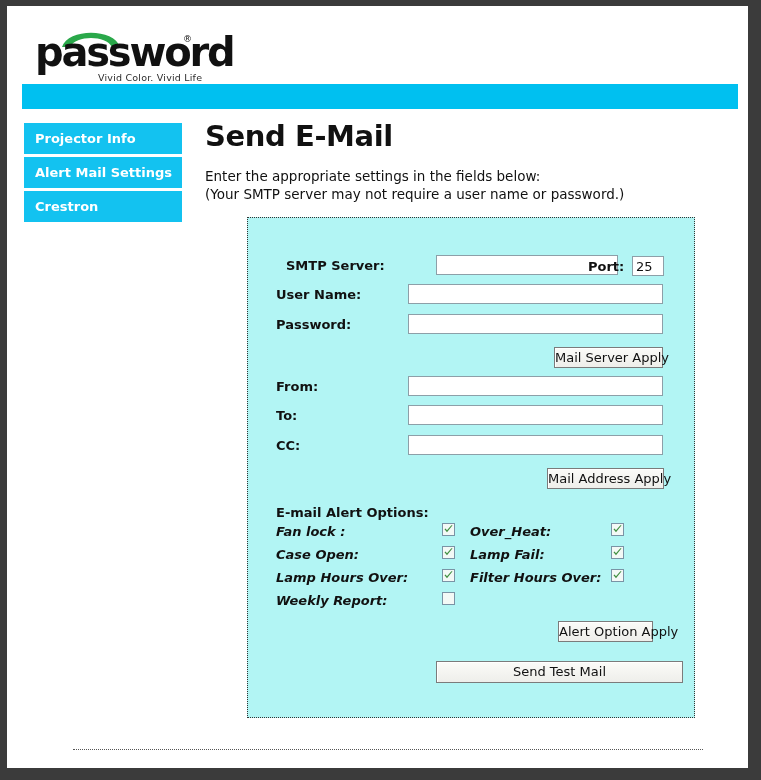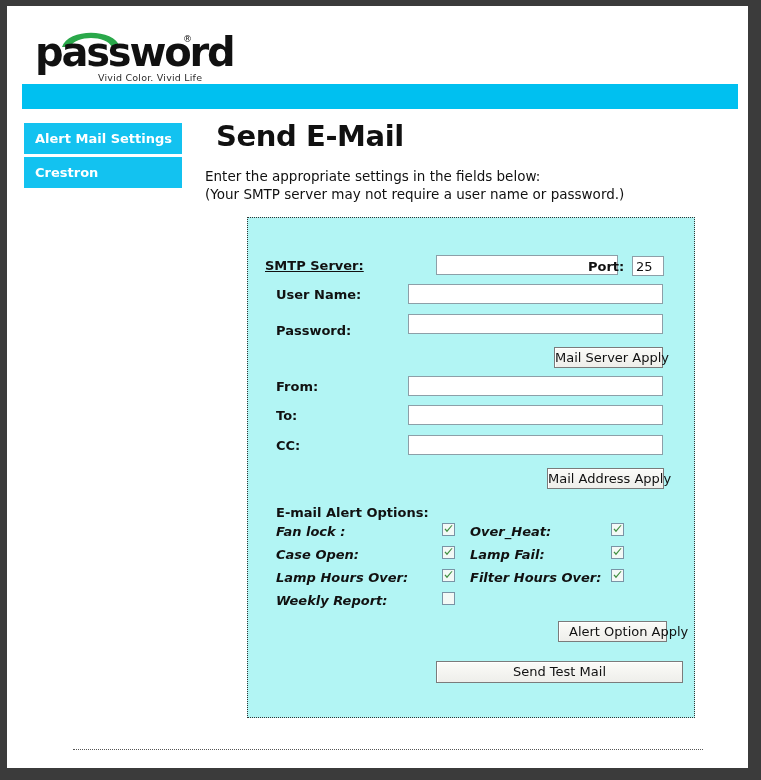--- a/index.html
+++ b/index.html
@@ -104,21 +104,21 @@
     left: 196px; top: 112px;
     width: 500px;
   }
   #page-title {
     font-family: "DejaVu Sans", sans-serif;
     font-weight: bold;
     font-size: 29px;
     color: #111111;
     letter-spacing: -0.4px;
     line-height: 36px;
-    margin: 0 0 13px 13px;
+    margin: 0 0 13px 2px;
   }
   .intro-line {
     font-family: "DejaVu Sans", sans-serif;
     font-size: 13.5px;
     color: #111111;
     line-height: 18px;
     margin-left: 2px;
     white-space: nowrap;
   }
 
@@ -212,42 +212,43 @@
         </svg>
       </div>
       <div id="logo-wordmark">password</div>
       <div id="logo-reg">®</div>
       <div id="logo-tagline">Vivid Color. Vivid Life</div>
     </div>
 
     <div id="banner"></div>
 
     <div id="sidebar">
+      <div class="nav-item">Projector Info</div>
       <div class="nav-item">Alert Mail Settings</div>
       <div class="nav-item">Crestron</div>
     </div>
 
     <div id="main">
       <div id="page-title">Send E-Mail</div>
       <div class="intro-line">Enter the appropriate settings in the fields below:</div>
       <div class="intro-line">(Your SMTP server may not require a user name or password.)</div>
     </div>
 
     <div id="form-panel">
 
-      <div class="flabel" style="left:17px; top:37px;text-decoration:underline;">SMTP Server:</div>
+      <div class="flabel" style="left:38px; top:37px;">SMTP Server:</div>
       <input class="finput" type="text" style="left: 188px; top: 37px; width: 182px;" value="">
       <div class="flabel" style="left:338px; top:38px; left:undefined;"></div>
       <div class="flabel" style="left:340px; top:38px;">Port:</div>
       <input class="finput" type="text" style="left: 384px; top: 38px; width: 32px;" value="25">
 
       <div class="flabel" style="left:28px; top:66px;">User Name:</div>
       <input class="finput" type="text" style="left: 160px; top: 66px; width: 255px;" value="">
 
-      <div class="flabel" style="left:28px; top:96px;margin-top:6px;">Password:</div>
+      <div class="flabel" style="left:28px; top:96px;">Password:</div>
       <input class="finput" type="password" style="left: 160px; top: 96px; width: 255px;" value="">
 
       <button class="btn" style="left:306px; top:129px; width:109px;">Mail Server Apply</button>
 
       <div class="flabel" style="left:28px; top:158px;">From:</div>
       <input class="finput" type="text" style="left: 160px; top: 158px; width: 255px;" value="">
 
       <div class="flabel" style="left:28px; top:187px;">To:</div>
       <input class="finput" type="text" style="left: 160px; top: 187px; width: 255px;" value="">
 
@@ -293,21 +294,21 @@
       <div class="cb-label" style="left:222px; top:352px;">Filter Hours Over:</div>
       <div class="cbox" style="left:363px; top:351px;">
         <svg width="11" height="11" viewBox="0 0 11 11">
             <path d="M1.5 5.2 L4 8.2 L9.6 1.2 L8.4 1.2 L4 6.3 L2.5 4.6 Z" fill="#3f8f3f"></path>
           </svg>
       </div>
 
       <div class="cb-label" style="left:28px; top:375px;">Weekly Report:</div>
       <div class="cbox" style="left:194px; top:374px;"></div>
 
-      <button class="btn" style="left:310px; top:403px; width:109px;padding-left:10px;">Alert Option Apply</button>
+      <button class="btn" style="left:310px; top:403px; width:95px;">Alert Option Apply</button>
 
       <button class="btn" style="left:188px; top:443px; width:247px; height:22px; line-height:20px;">Send Test Mail</button>
     </div>
 
     <div id="footer-rule"></div>
 
   </div>
 </div>
 
 </body></html>

